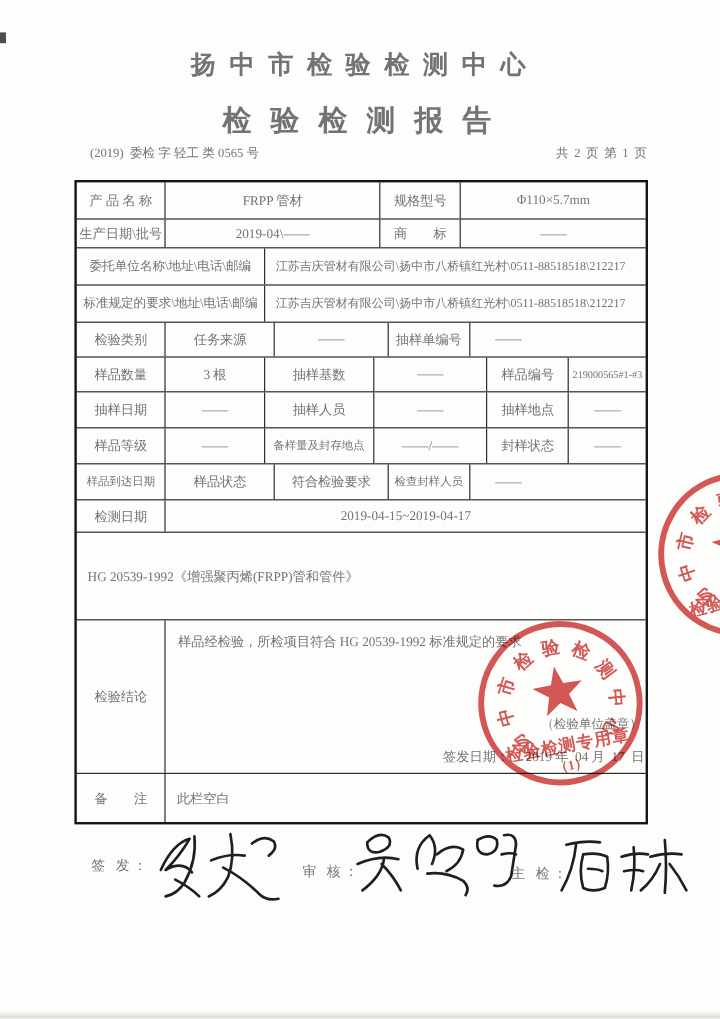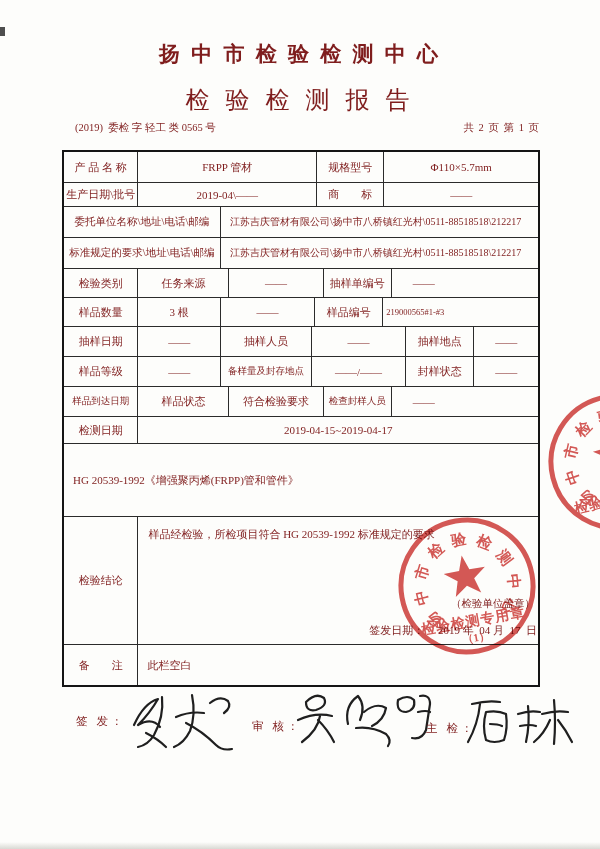--- a/index.html
+++ b/index.html
@@ -1,28 +1,28 @@
 <!DOCTYPE html>
 <html style="--stamp-color: #cf423e;"><head>
 <meta charset="utf-8">
 <style>
   html,body { margin:0; padding:0; background:#ffffff; }
   .page {
     position:relative; width:600px; height:849px; overflow:hidden;
-    background:#fdfdfb; color:#7f1d1d;
+    background:#fdfdfb; color:#737373;
     font-family:"Liberation Serif","DejaVu Serif",serif;
   }
   
   .org-title {
     position:absolute; top:40px; left:0; width:100%; text-align:center;
     font-size:21px; font-weight:bold; letter-spacing:3px; white-space:pre;
   }
   .report-title {
     position:absolute; top:84px; left:0; width:100%; text-align:center;
-    font-size:24px; font-weight:normal; letter-spacing:5px; white-space:pre;
+    font-size:24px; font-weight:bold; letter-spacing:5px; white-space:pre;
   }
   .doc-line { position:absolute; top:121px; left:75px; right:60px; height:16px; font-size:10.5px; }
   .doc-number { position:absolute; left:0; top:0; white-space:pre; }
   .page-info  { position:absolute; right:0; top:0; white-space:pre; letter-spacing:1px; }
 
   
   .report-table {
     position:absolute; left:62px; top:150px; width:478px;
     border:2.5px solid #151515; box-sizing:border-box; background:transparent;
   }
@@ -119,20 +119,21 @@
       <div class="cell w1">检验类别</div>
       <div class="cell w3">任务来源</div>
       <div class="cell w4">——</div>
       <div class="cell w5">抽样单编号</div>
       <div class="cell w6">——</div>
     </div>
 
     <div class="row h29">
       <div class="cell w1">样品数量</div>
       <div class="cell w2">3 根</div>
+      <div class="cell w3">抽样基数</div>
       <div class="cell w4">——</div>
       <div class="cell w5">样品编号</div>
       <div class="cell w6 tiny">219000565#1-#3</div>
     </div>
 
     <div class="row h30">
       <div class="cell w1">抽样日期</div>
       <div class="cell w2">——</div>
       <div class="cell w3">抽样人员</div>
       <div class="cell w4">——</div>

